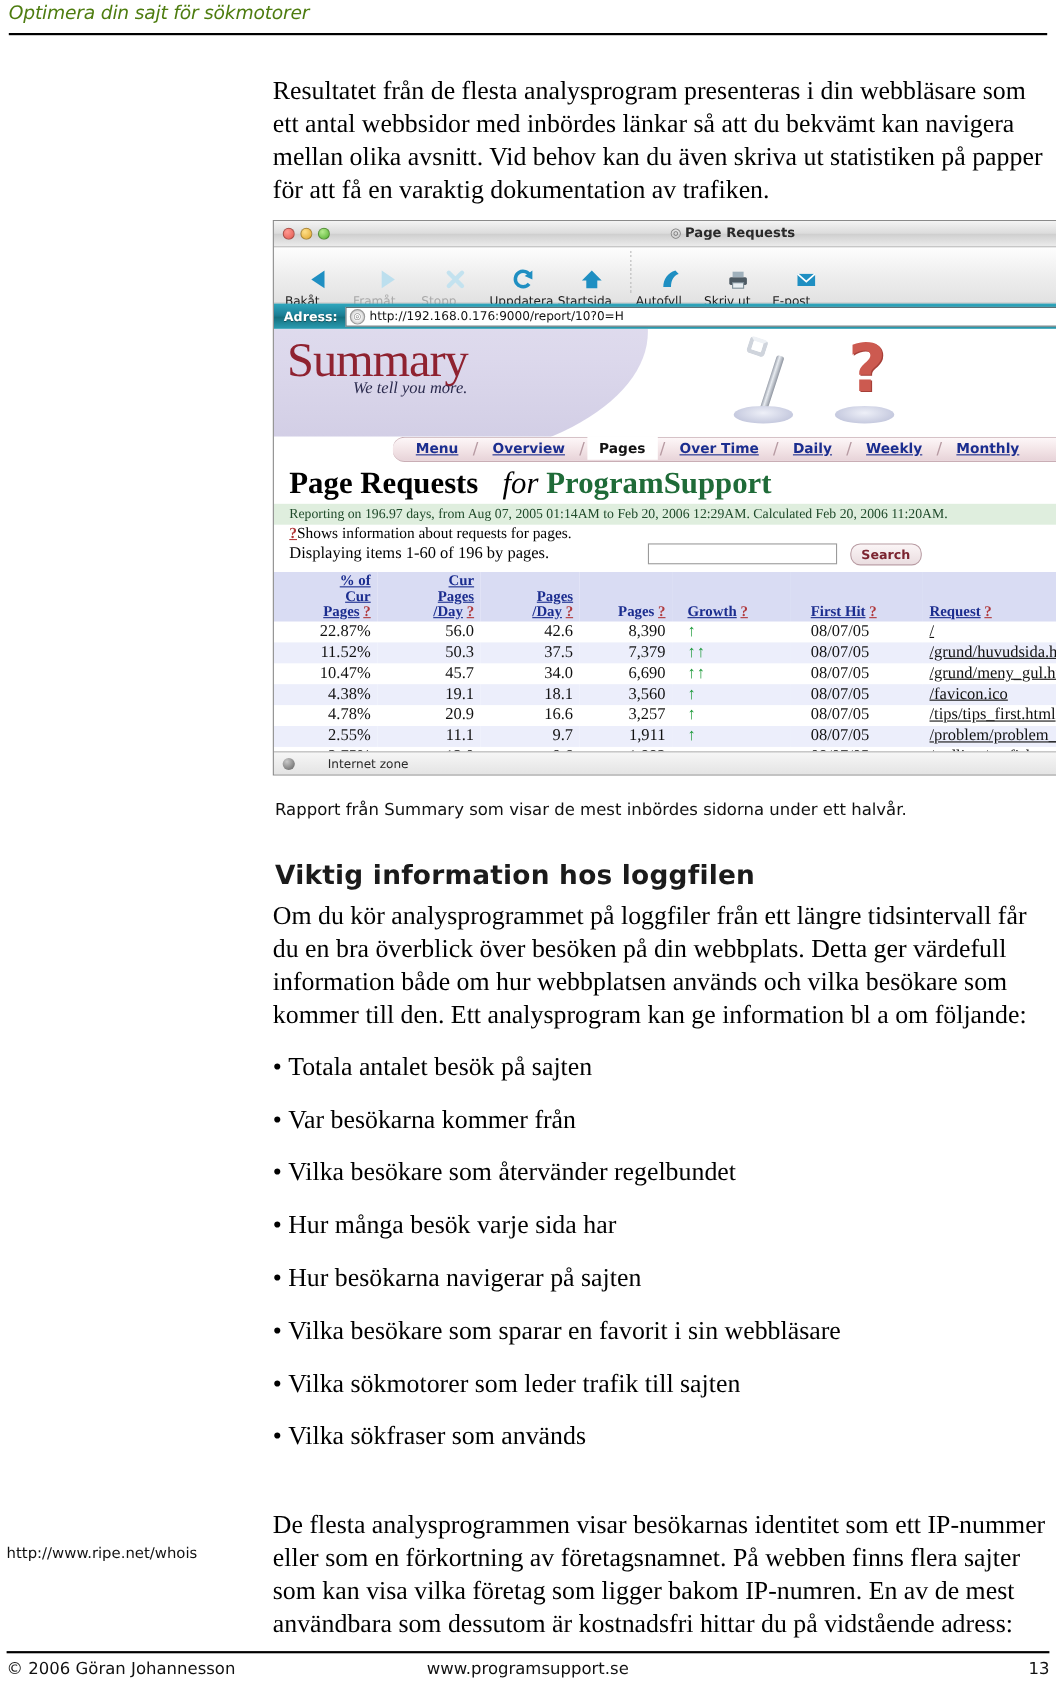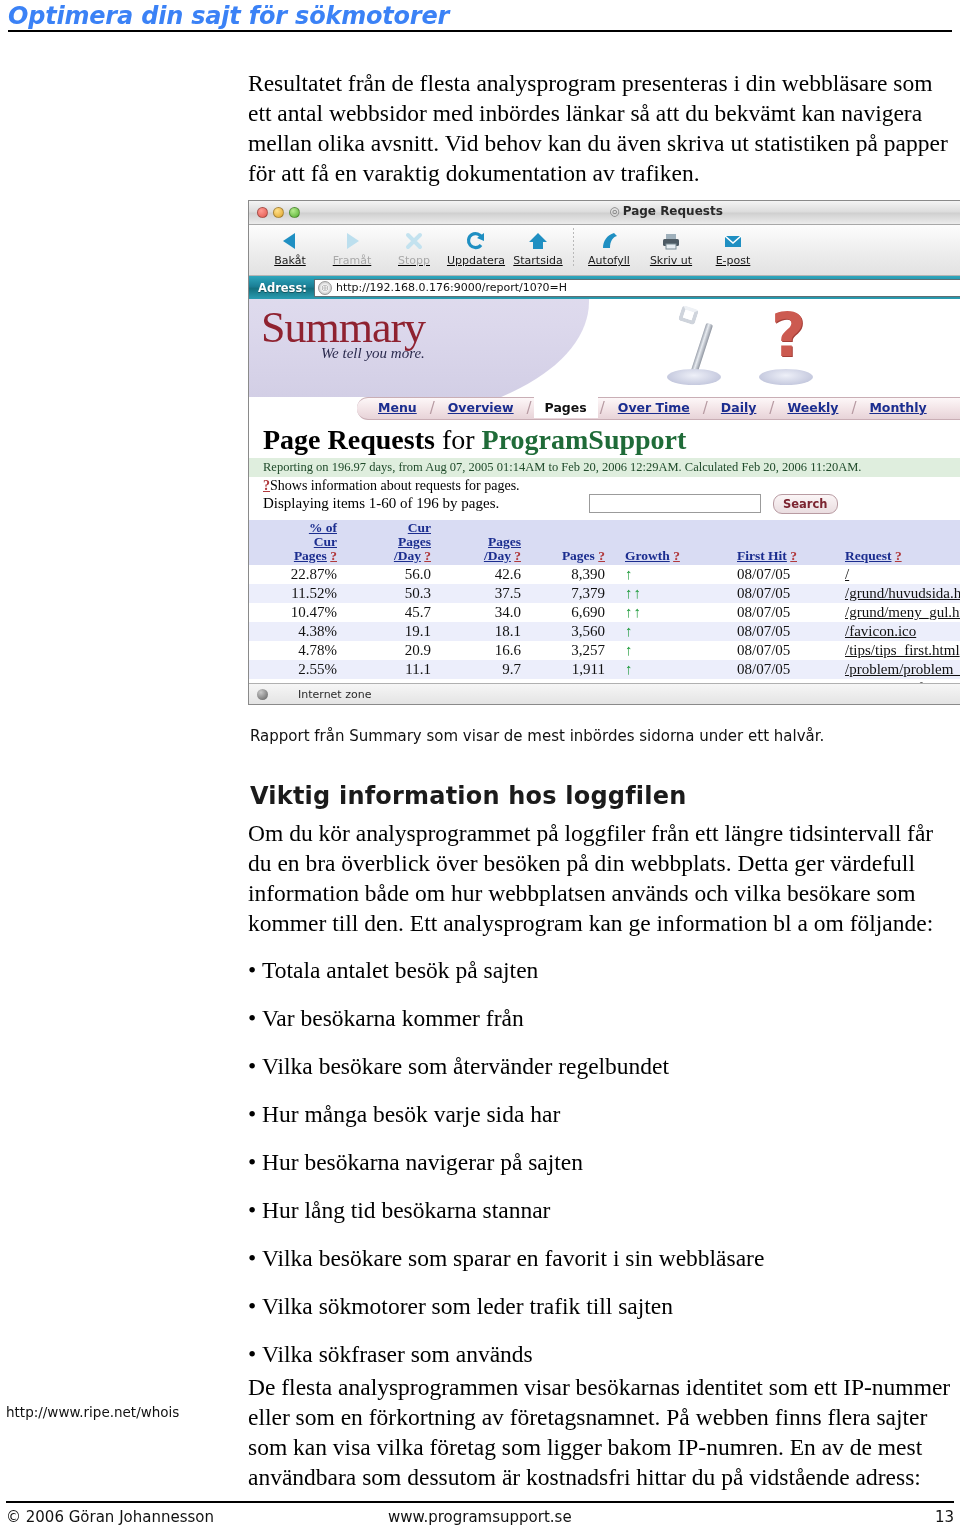--- a/index.html
+++ b/index.html
@@ -14,25 +14,25 @@
     font-family: "Liberation Serif", serif;
     color: #000;
     overflow: hidden;
   }
 
   
   .runhead {
     position: absolute;
     left: 8px; top: 2px;
     font-family: "DejaVu Sans", sans-serif;
-    font-weight: bold;
+    font-weight: normal;
     font-style: italic;
-    font-size: 24px;
+    font-size: 17px;
     letter-spacing: -0.2px;
-    color: #3b82f6;
+    color: #4d7c0f;
   }
   .runrule {
     position: absolute;
     left: 8px; top: 30px;
     width: 944px; height: 2px;
     background: #000;
   }
 
   
   .col {
@@ -93,22 +93,21 @@
     height: 50px;
     background: linear-gradient(to bottom, #fdfdfd 0%, #ededed 55%, #e2e2e2 100%);
     border-bottom: 1px solid #b4b4b4;
     position: relative;
     display: flex;
     align-items: flex-start;
     padding-left: 10px;
   }
   .tbtn {
     width: 62px;
-    text-align: center;
-    padding-top: 4px;
+    padding-top: 17px;
     position: relative;
     text-decoration: underline;
   }
   .tbtn .glyph { height: 24px; display:flex; align-items:center; justify-content:center; }
   .tbtn .lbl {
     font-size: 11px; color: #1d1d1d; margin-top: 1px;
   }
   .tbtn.dim .lbl { color: #a9a9a9; }
   .tb-sep {
     width: 1px; height: 40px; margin: 3px 4px 0 4px;
@@ -274,21 +273,21 @@
     display: flex; align-items: center; justify-content: center;
   }
 
   .rpt-title {
     font-family: "Liberation Serif", serif;
     font-size: 28px;
     font-weight: bold;
     padding: 6px 0 2px 14px;
     white-space: nowrap;
   }
-  .rpt-title .for { font-weight: normal; }
+  .rpt-title .for { font-style: italic; font-weight: normal; margin-left: 15px; }
   .rpt-title .prog { color: #1f6b38; margin-top: 23px; }
   .rpt-range {
     background: #dfeede;
     font-family: "Liberation Serif", serif;
     font-size: 12.5px;
     color: #1f4a2a;
     padding: 2px 0 2px 14px;
     white-space: nowrap;
   }
   .rpt-desc {
@@ -732,21 +731,20 @@
   <p class="body">Om du kör analysprogrammet på loggfiler från ett längre tidsintervall får du en bra överblick över besöken på din webbplats. Detta ger värdefull information både om hur webbplatsen används och vilka besökare som kommer till den. Ett analysprogram kan ge information bl a om följande:</p>
 </div>
 
 <div class="col" style="top:955px;">
   <ul class="bullets">
     <li>Totala antalet besök på sajten</li>
     <li>Var besökarna kommer från</li>
     <li>Vilka besökare som återvänder regelbundet</li>
     <li>Hur många besök varje sida har</li>
     <li>Hur besökarna navigerar på sajten</li>
-    <li>Hur lång tid besökarna stannar</li>
     <li>Vilka besökare som sparar en favorit i sin webbläsare</li>
     <li>Vilka sökmotorer som leder trafik till sajten</li>
     <li>Vilka sökfraser som används</li>
   </ul>
 </div>
 
 <div class="marginnote">http://www.ripe.net/whois</div>
 
 <div class="col" style="top:1372px;">
   <p class="body">De flesta analysprogrammen visar besökarnas identitet som ett IP-nummer eller som en förkortning av företagsnamnet. På webben finns flera sajter som kan visa vilka företag som ligger bakom IP-numren. En av de mest användbara som dessutom är kostnadsfri hittar du på vidstående adress:</p>

